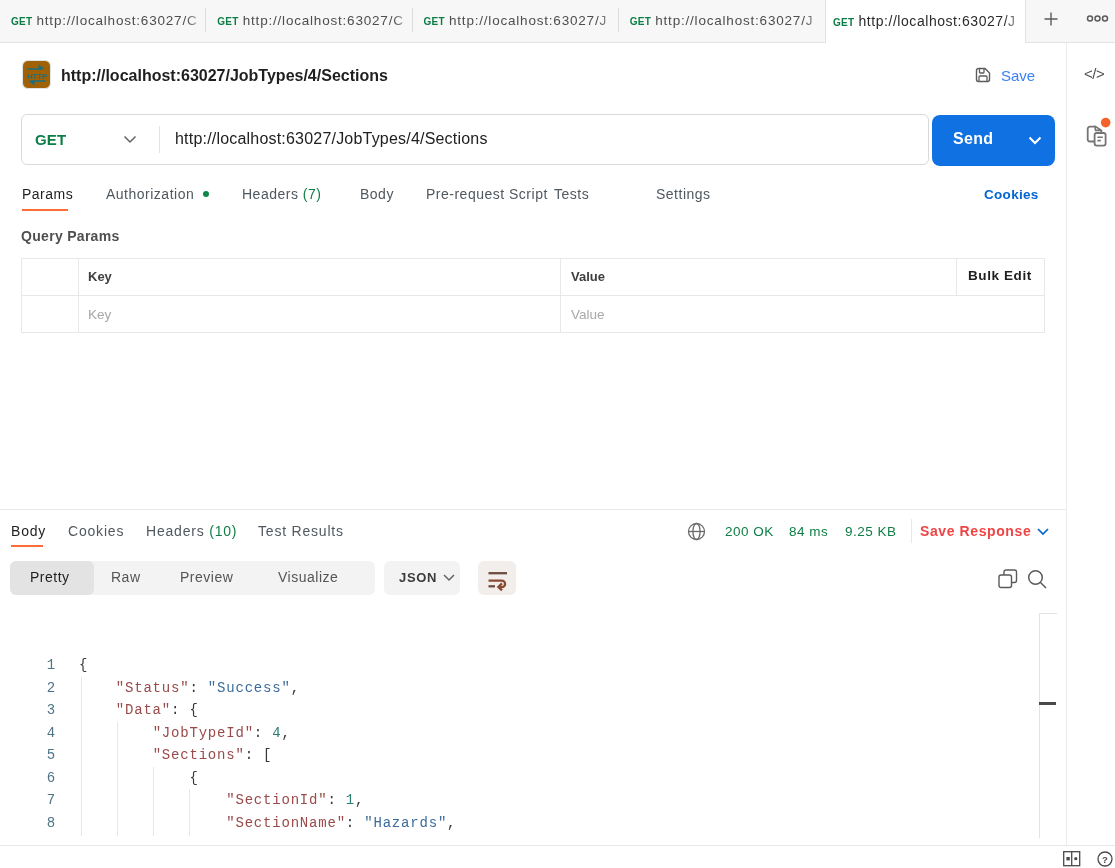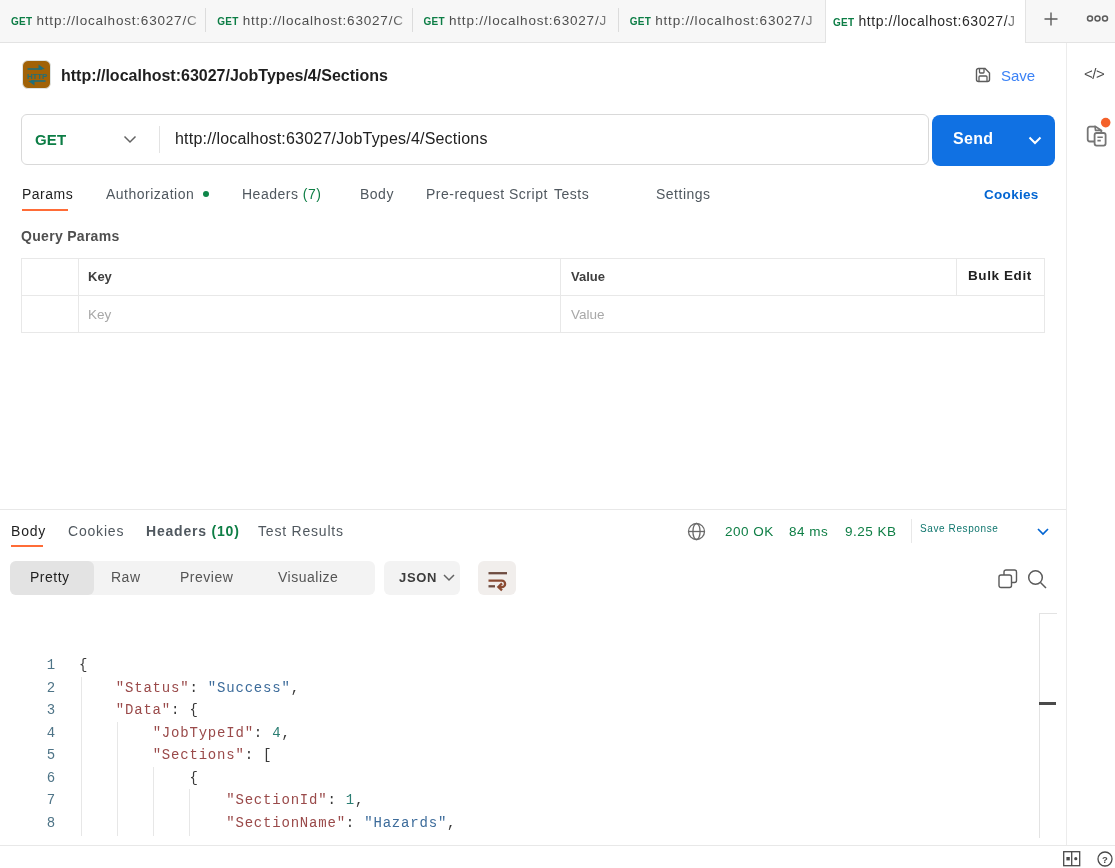--- a/index.html
+++ b/index.html
@@ -39,21 +39,21 @@
 
   .qp-label { left:21px; top:228px; font-size:14px; font-weight:700; letter-spacing:0.3px; color:#4f4f4f; }
   .tbl-line { background:#e8e8e8; }
   .th { font-size:13px; font-weight:600; color:#3f3f3f; }
   .ph { font-size:13.5px; color:#a8a8a8; }
 
   .respline { left:0; top:509px; width:1066px; height:1px; background:#e8e8e8; }
   .resptabs { top:523px; font-size:14px; letter-spacing:0.8px; color:#50585f; }
   .green { color:#0e7e45; }
   .metatext { top:524px; font-size:13.5px; letter-spacing:0.5px; }
-  .saveresp { left:920px; top:523px; font-size:10px; letter-spacing:0.6px; font-weight:400; color:#0f766e; }
+  .saveresp { left:920px; top:523px; font-size:14px; letter-spacing:0.6px; font-weight:700; color:#ef4444; }
 
   .seg-group { left:10px; top:561px; width:365px; height:34px; background:#f3f3f3; border-radius:6px; }
   .seg-active { left:10px; top:561px; width:84px; height:34px; background:#e3e3e3; border-radius:6px; }
   .seg { top:569px; font-size:14px; letter-spacing:0.5px; color:#555; }
   .json-btn { left:384px; top:561px; width:76px; height:34px; background:#f3f3f3; border-radius:6px; }
   .wrap-btn { left:478px; top:561px; width:38px; height:34px; background:#f1eeec; border-radius:6px; }
 
   .findw { left:500px; top:616px; width:522px; height:38px; background:#f3f3f3;
            border:1px solid #c4c4c4; box-shadow:0 2px 8px rgba(0,0,0,.18); z-index:5;}
   .findflap { left:0px; top:0px; width:9px; height:36px; background:#eaeaea; border-right:1px solid #dadada; }
@@ -172,21 +172,21 @@
   <div class="abs th" style="left:88px;top:269px;">Key</div>
   <div class="abs th" style="left:571px;top:269px;">Value</div>
   <div class="abs th" style="left:968px;top:268px;color:#1f1f1f;font-size:13.5px;font-weight:700;letter-spacing:0.6px;">Bulk Edit</div>
   <div class="abs ph" style="left:88px;top:307px;">Key</div>
   <div class="abs ph" style="left:571px;top:307px;">Value</div>
 
   <div class="abs respline"></div>
   <div class="abs resptabs" style="left:11px;color:#1f1f1f;">Body</div>
   <div class="abs underline" style="left:11px;top:545px;width:32px;"></div>
   <div class="abs resptabs" style="left:68px;">Cookies</div>
-  <div class="abs resptabs" style="left:146px;font-weight:bold;">Headers <span class="green">(10)</span></div>
+  <div class="abs resptabs" style="left:146px;">Headers <span class="green">(10)</span></div>
   <div class="abs resptabs" style="left:258px;">Test Results</div>
 
   <svg class="abs" style="left:687px;top:522px;" width="19" height="19">
     <circle cx="9.5" cy="9.5" r="8" fill="none" stroke="#6a6a6a" stroke-width="1.3"></circle>
     <ellipse cx="9.5" cy="9.5" rx="3.6" ry="8" fill="none" stroke="#6a6a6a" stroke-width="1.3"></ellipse>
     <path d="M1.5 9.5 H17.5" stroke="#6a6a6a" stroke-width="1.3"></path>
   </svg>
   <div class="abs metatext green" style="left:725px;">200 OK</div>
   <div class="abs metatext green" style="left:789px;">84 ms</div>
   <div class="abs metatext green" style="left:845px;">9.25 KB</div>

